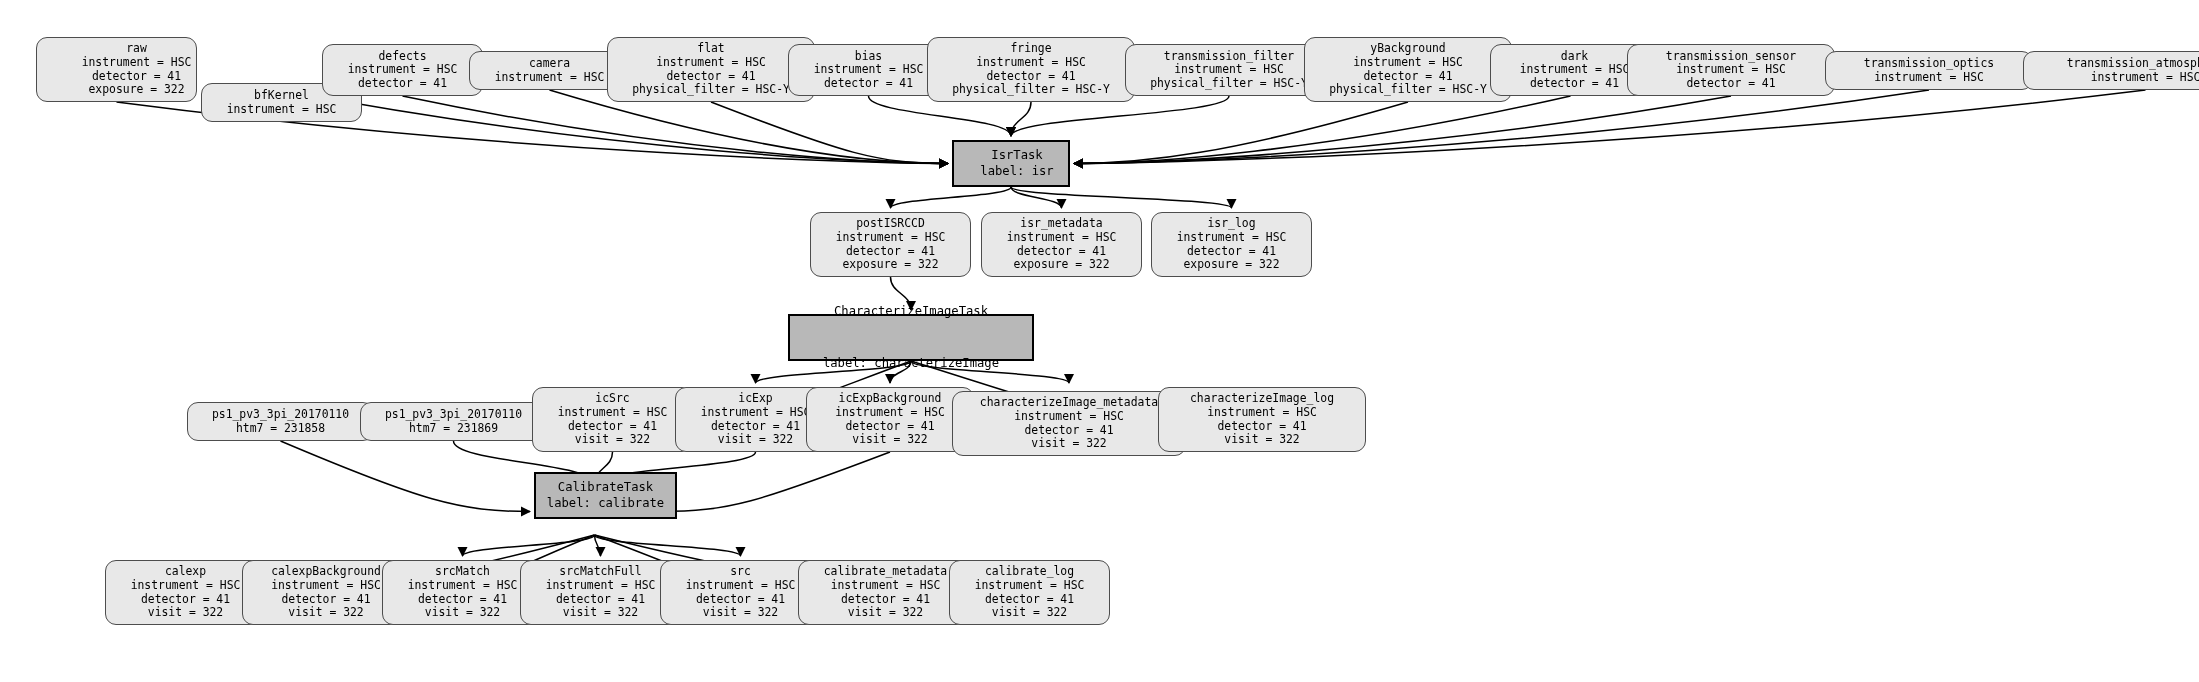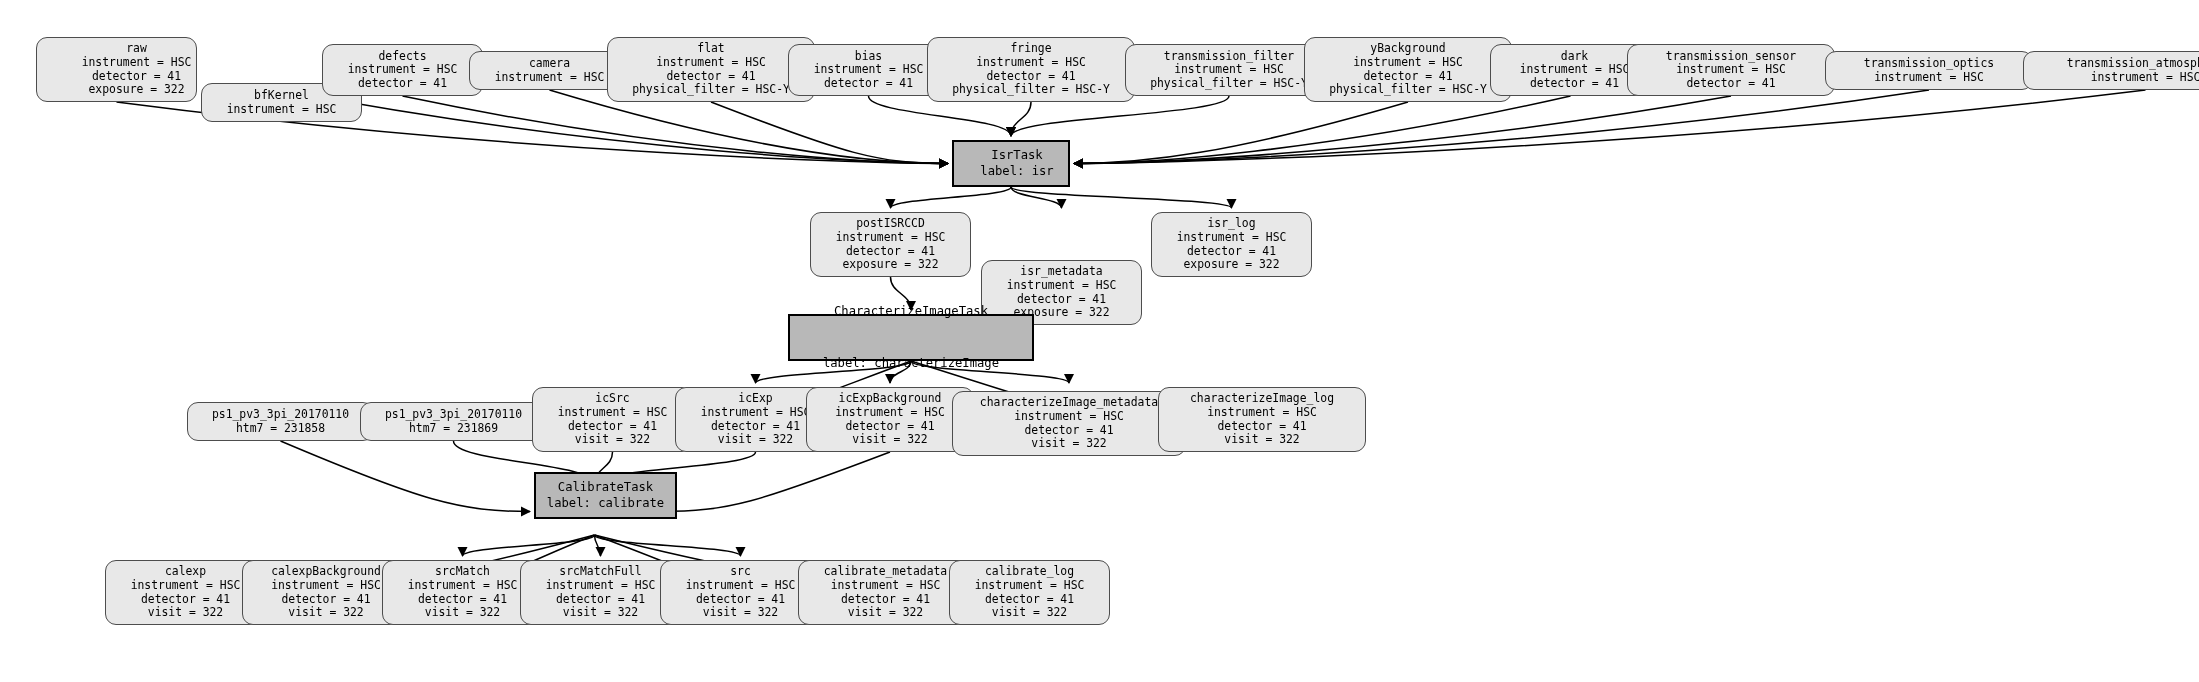--- a/index.html
+++ b/index.html
@@ -76,21 +76,21 @@
       <div class="node dataset" style="left: 788px; top: 44px; width: 161px; height: 52px;"><span class="ttl">bias</span><span class="ln">instrument = HSC</span><span class="ln">detector = 41</span></div>
       <div class="node dataset" style="left: 927px; top: 37px; width: 208px; height: 65px;"><span class="ttl">fringe</span><span class="ln">instrument = HSC</span><span class="ln">detector = 41</span><span class="ln">physical_filter = HSC-Y</span></div>
       <div class="node dataset" style="left: 1125px; top: 44px; width: 208px; height: 52px;"><span class="ttl">transmission_filter</span><span class="ln">instrument = HSC</span><span class="ln">physical_filter = HSC-Y</span></div>
       <div class="node dataset" style="left: 1304px; top: 37px; width: 208px; height: 65px;"><span class="ttl">yBackground</span><span class="ln">instrument = HSC</span><span class="ln">detector = 41</span><span class="ln">physical_filter = HSC-Y</span></div>
       <div class="node dataset" style="left: 1490px; top: 44px; width: 161px; height: 52px; padding-left: 8px;"><span class="ttl">dark</span><span class="ln">instrument = HSC</span><span class="ln">detector = 41</span></div>
       <div class="node dataset" style="left: 1627px; top: 44px; width: 208px; height: 52px;"><span class="ttl">transmission_sensor</span><span class="ln">instrument = HSC</span><span class="ln">detector = 41</span></div>
       <div class="node dataset" style="left: 1825px; top: 51px; width: 208px; height: 39px;"><span class="ttl">transmission_optics</span><span class="ln">instrument = HSC</span></div>
       <div class="node dataset" style="left: 2023px; top: 51px; width: 245px; height: 39px;"><span class="ttl">transmission_atmosphere</span><span class="ln">instrument = HSC</span></div>
       <div class="node task" style="left: 952px; top: 140px; width: 118px; height: 47px; padding-left: 12px;"><span class="ttl">IsrTask</span><span class="ln">label: isr</span></div>
       <div class="node dataset" style="left: 810px; top: 212px; width: 161px; height: 65px;"><span class="ttl">postISRCCD</span><span class="ln">instrument = HSC</span><span class="ln">detector = 41</span><span class="ln">exposure = 322</span></div>
-      <div class="node dataset" style="left: 981px; top: 212px; width: 161px; height: 65px; margin-top: 48px;"><span class="ttl">isr_metadata</span><span class="ln">instrument = HSC</span><span class="ln">detector = 41</span><span class="ln">exposure = 322</span></div>
+      <div class="node dataset" style="left: 981px; top: 212px; width: 161px; height: 65px;"><span class="ttl">isr_metadata</span><span class="ln">instrument = HSC</span><span class="ln">detector = 41</span><span class="ln">exposure = 322</span></div>
       <div class="node dataset" style="left: 1151px; top: 212px; width: 161px; height: 65px;"><span class="ttl">isr_log</span><span class="ln">instrument = HSC</span><span class="ln">detector = 41</span><span class="ln">exposure = 322</span></div>
       <div class="node task" style="left: 788px; top: 314px; width: 246px; height: 47px; gap: 36px;"><span class="ttl">CharacterizeImageTask</span><span class="ln">label: characterizeImage</span></div>
       <div class="node dataset" style="left: 187px; top: 402px; width: 187px; height: 39px;"><span class="ttl">ps1_pv3_3pi_20170110</span><span class="ln">htm7 = 231858</span></div>
       <div class="node dataset" style="left: 360px; top: 402px; width: 187px; height: 39px;"><span class="ttl">ps1_pv3_3pi_20170110</span><span class="ln">htm7 = 231869</span></div>
       <div class="node dataset" style="left: 532px; top: 387px; width: 161px; height: 65px;"><span class="ttl">icSrc</span><span class="ln">instrument = HSC</span><span class="ln">detector = 41</span><span class="ln">visit = 322</span></div>
       <div class="node dataset" style="left: 675px; top: 387px; width: 161px; height: 65px;"><span class="ttl">icExp</span><span class="ln">instrument = HSC</span><span class="ln">detector = 41</span><span class="ln">visit = 322</span></div>
       <div class="node dataset" style="left: 806px; top: 387px; width: 168px; height: 65px;"><span class="ttl">icExpBackground</span><span class="ln">instrument = HSC</span><span class="ln">detector = 41</span><span class="ln">visit = 322</span></div>
       <div class="node dataset" style="left: 952px; top: 391px; width: 234px; height: 65px;"><span class="ttl">characterizeImage_metadata</span><span class="ln">instrument = HSC</span><span class="ln">detector = 41</span><span class="ln">visit = 322</span></div>
       <div class="node dataset" style="left: 1158px; top: 387px; width: 208px; height: 65px;"><span class="ttl">characterizeImage_log</span><span class="ln">instrument = HSC</span><span class="ln">detector = 41</span><span class="ln">visit = 322</span></div>
       <div class="node task" style="left: 534px; top: 472px; width: 143px; height: 47px;"><span class="ttl">CalibrateTask</span><span class="ln">label: calibrate</span></div>

